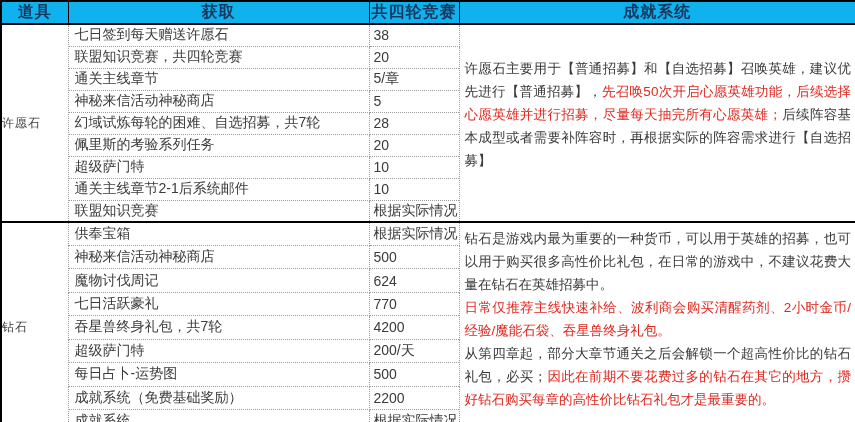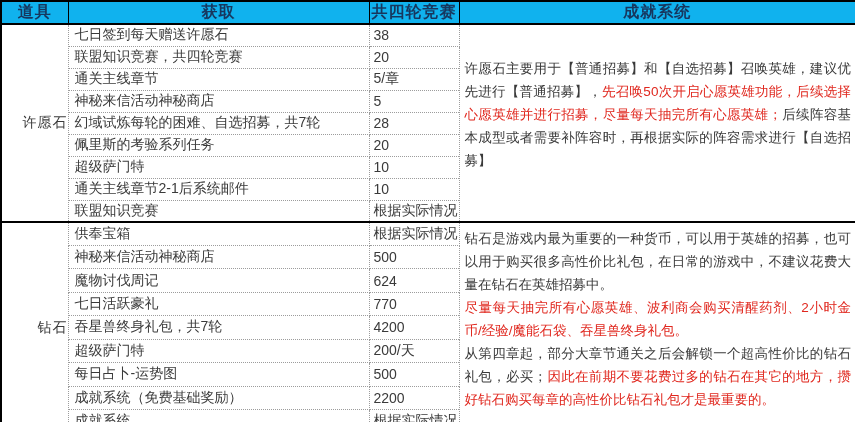--- a/index.html
+++ b/index.html
@@ -47,22 +47,22 @@
     height:22px;
     border:1px dotted var(--dotted);
     font-size:14px;
     color:var(--body-text);
     vertical-align:middle;
     overflow:hidden;
     white-space:nowrap;
   }
   tr.group-start td{border-top:2px solid var(--solid);}
   td.item-cell{
-    text-align:right;
-    font-size:14px;
+    text-align:left;
+    font-size:12px;
     letter-spacing:1px;
   }
   td.src-cell{padding-left:6px;}
   td.amt-cell{padding-left:4px;}
   td.plan-cell{
     padding:4px 4px 21px 5px;
     white-space:normal;
     vertical-align:middle;
   }
   .plan-text p{
@@ -137,21 +137,21 @@
         <td class="amt-cell">根据实际情况</td>
       </tr>
 
       <tr class="group-start">
         <td class="item-cell" rowspan="9">钻石</td>
         <td class="src-cell">供奉宝箱</td>
         <td class="amt-cell">根据实际情况</td>
         <td class="plan-cell" rowspan="9">
           <div class="plan-text">
             <p><span data-tone="normal">钻石是游戏内最为重要的一种货币，可以用于英雄的招募，也可以用于购买很多高性价比礼包，在日常的游戏中，不建议花费大量在钻石在英雄招募中。</span></p>
-            <p><span data-tone="red">尽量每天抽完所有心愿英雄、波利商会购买清醒药剂、2小时金币/经验/魔能石袋、吞星兽终身礼包。</span></p>
+            <p><span data-tone="red">日常仅推荐主线快速补给、波利商会购买清醒药剂、2小时金币/经验/魔能石袋、吞星兽终身礼包。</span></p>
             <p><span data-tone="normal">从第四章起，部分大章节通关之后会解锁一个超高性价比的钻石礼包，必买；</span><span data-tone="red">因此在前期不要花费过多的钻石在其它的地方，攒好钻石购买每章的高性价比钻石礼包才是最重要的。</span></p>
           </div>
         </td>
       </tr>
       <tr>
         <td class="src-cell">神秘来信活动神秘商店</td>
         <td class="amt-cell">500</td>
       </tr>
       <tr>
         <td class="src-cell">魔物讨伐周记</td>

